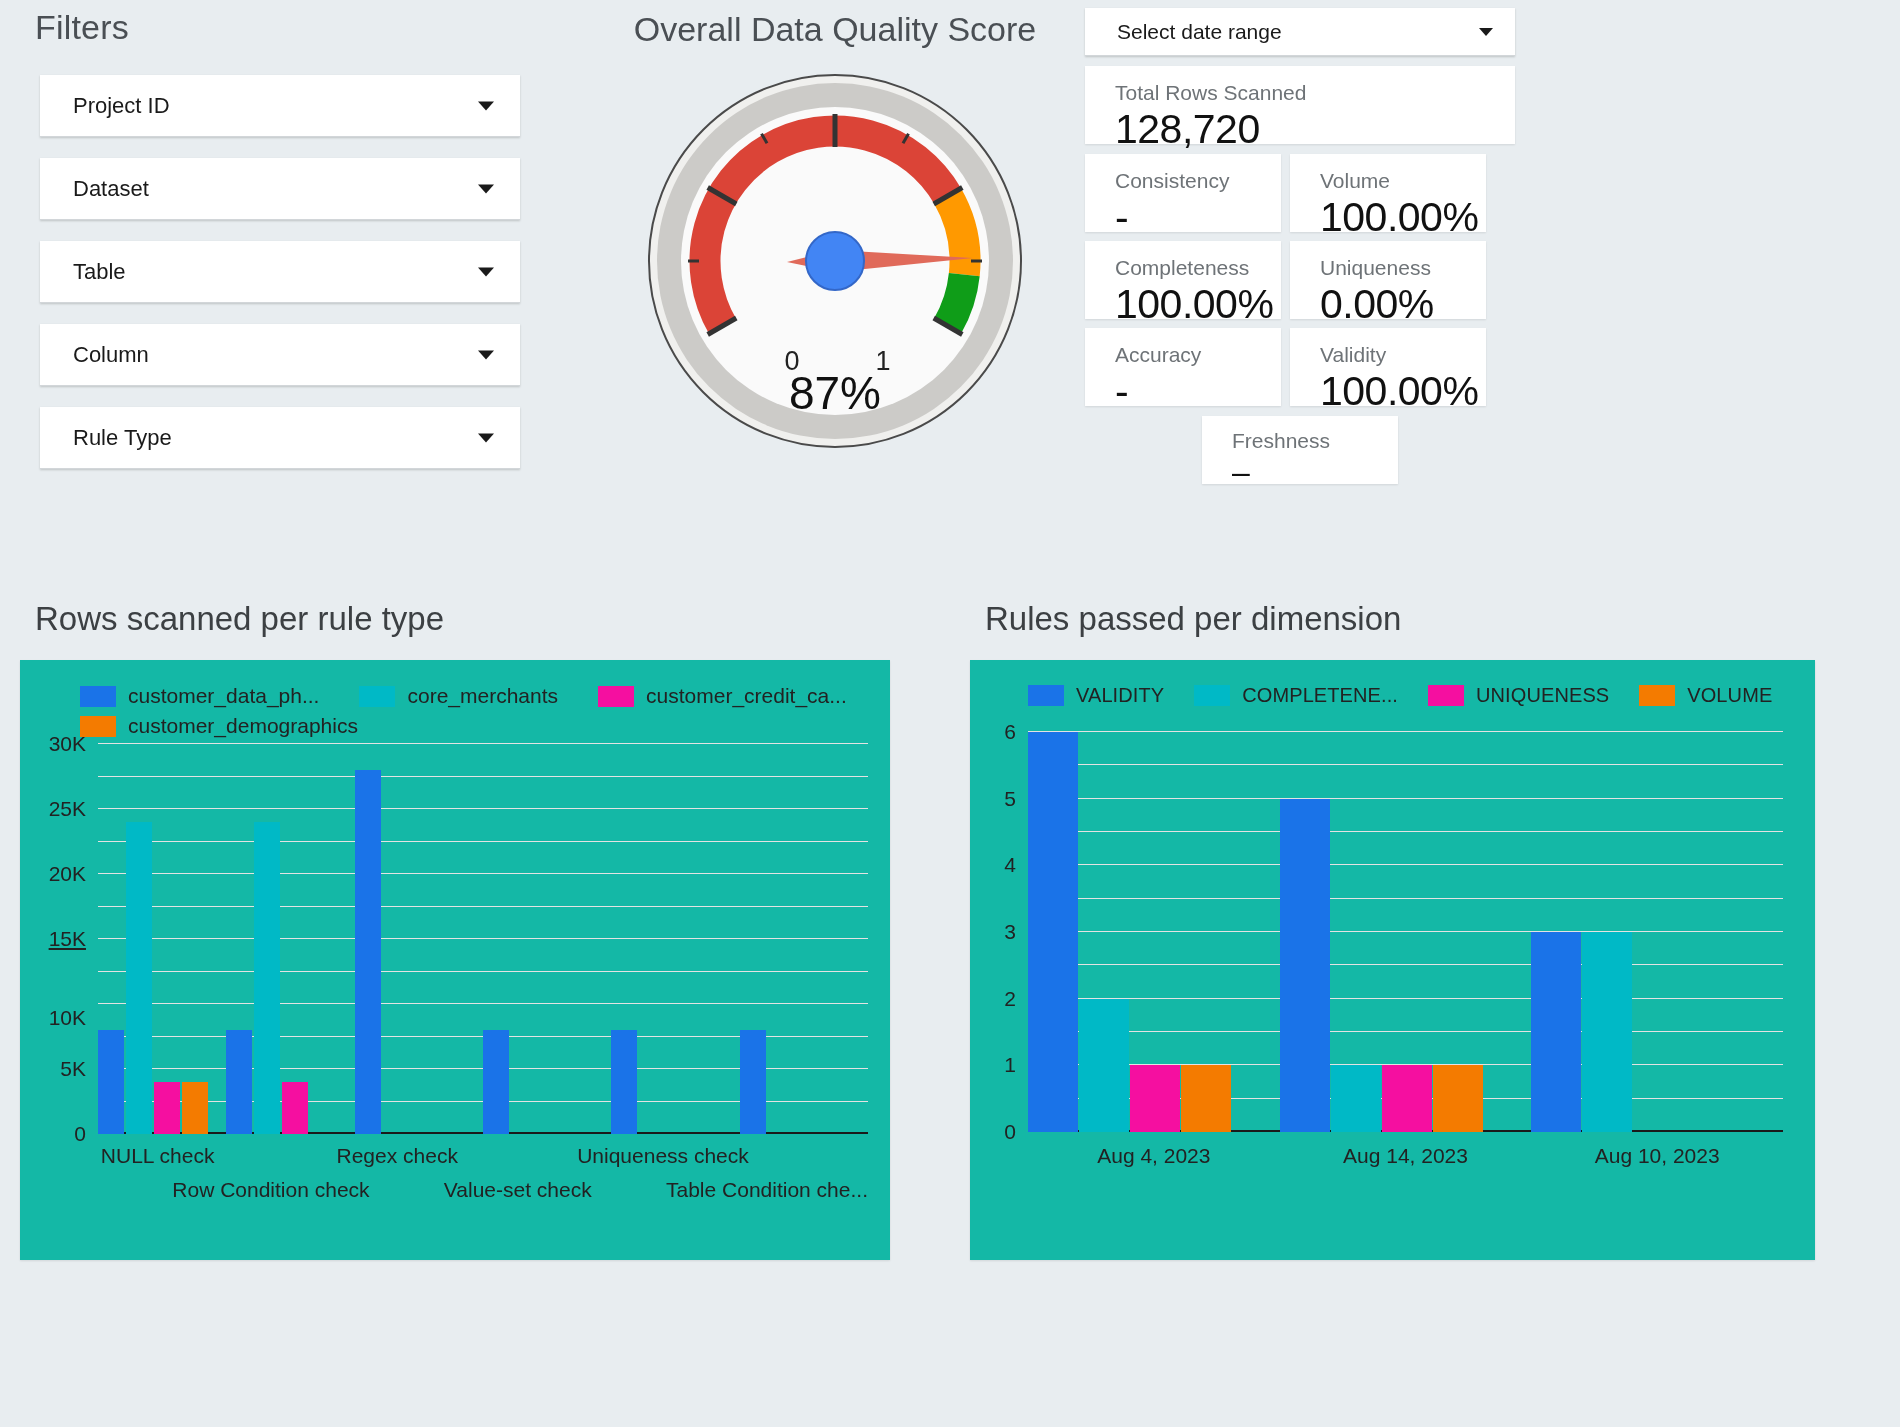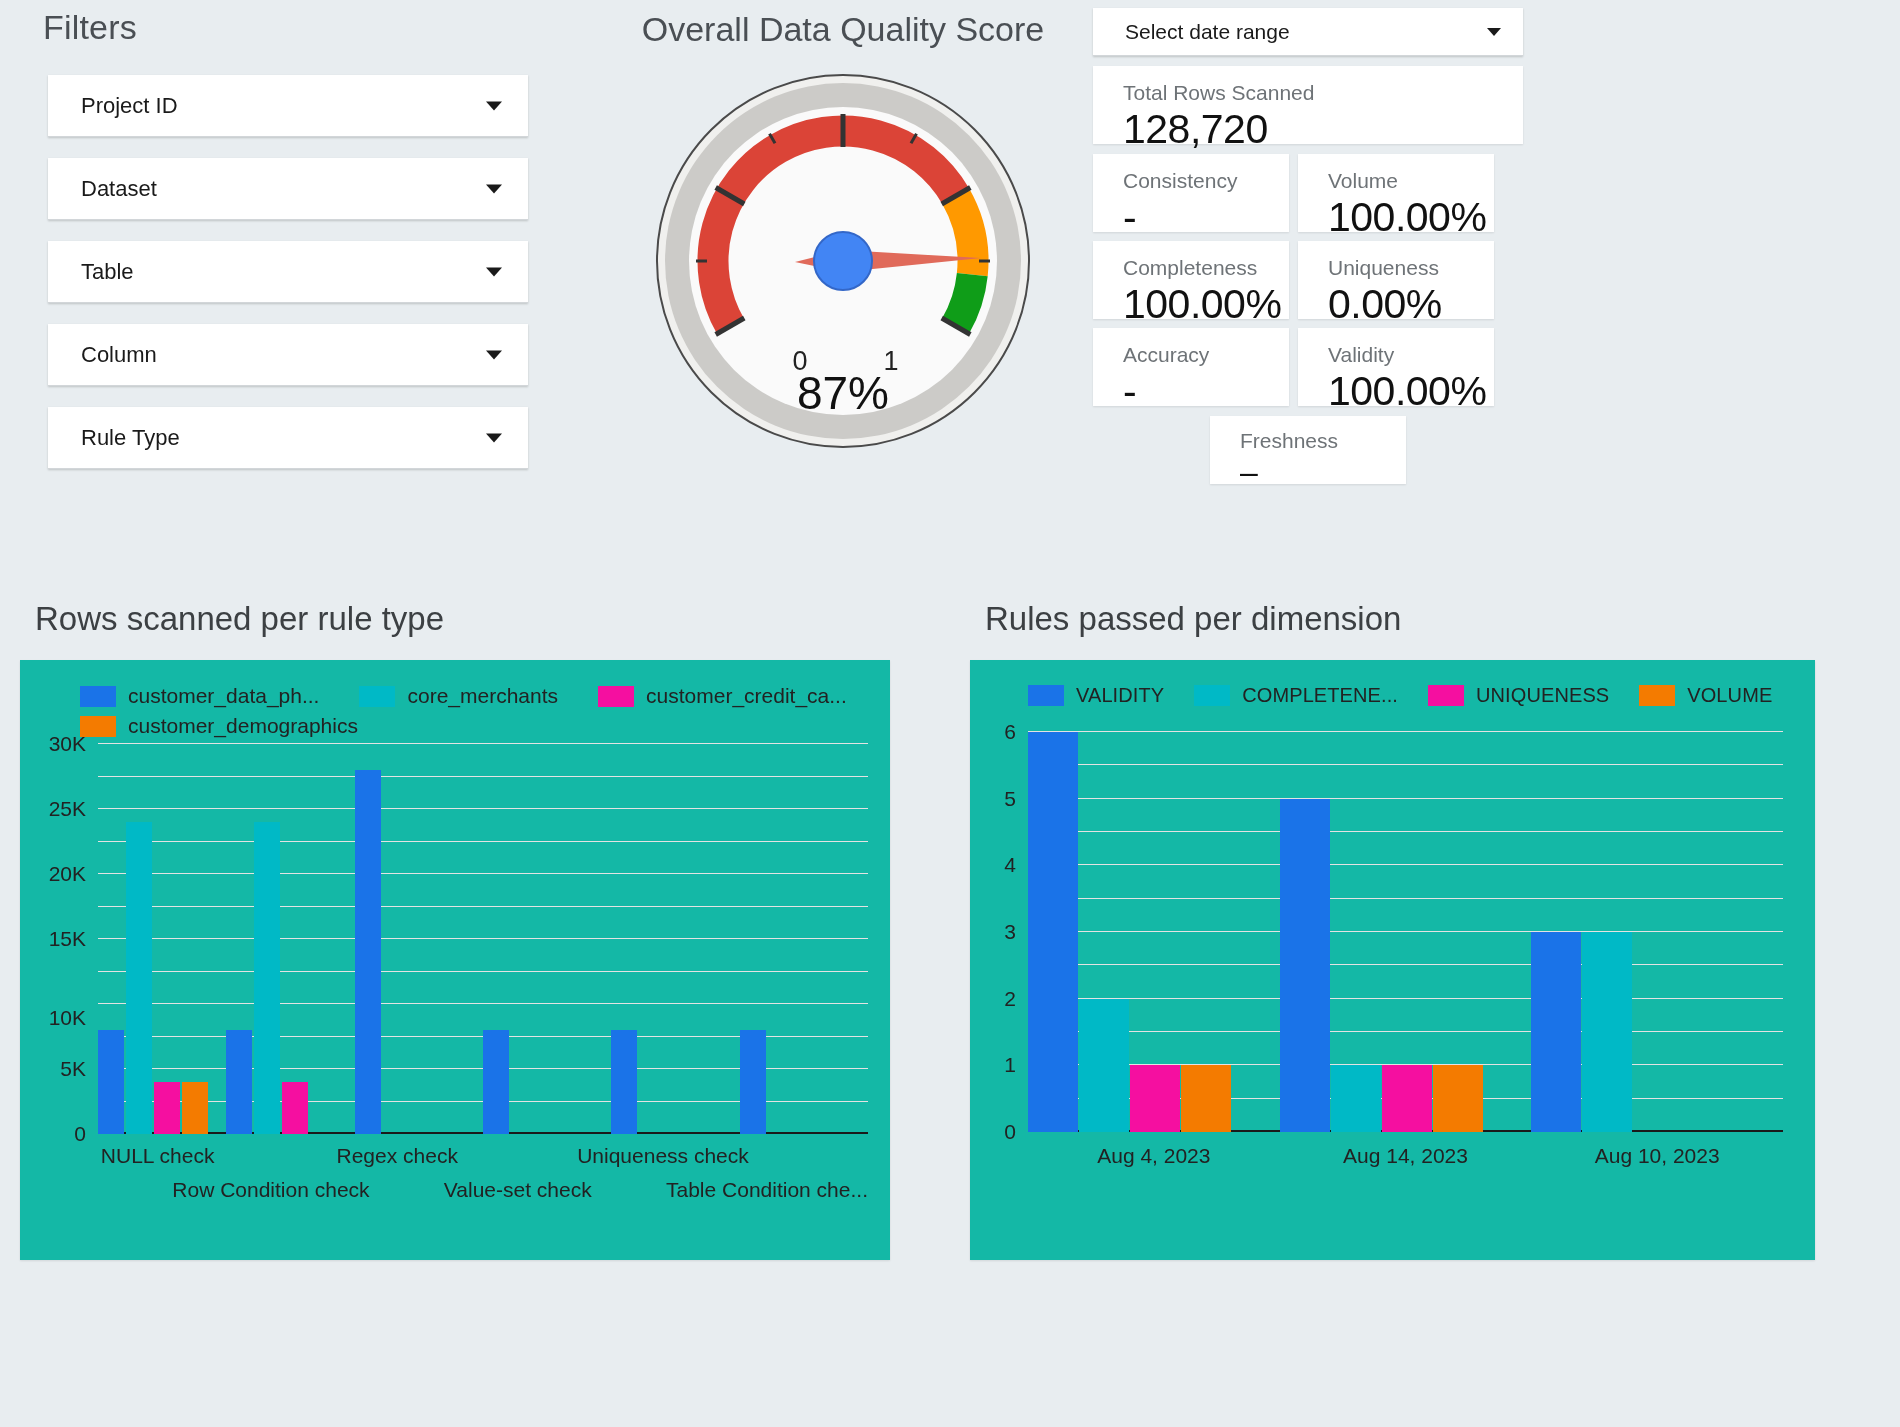--- a/index.html
+++ b/index.html
@@ -5,21 +5,21 @@
   * { box-sizing: border-box; margin: 0; padding: 0; }
   html, body {
     width: 1900px; height: 1427px;
     background: #e8edf0;
     font-family: "Liberation Sans", sans-serif;
     overflow: hidden;
   }
   .page { position: relative; width: 1900px; height: 1427px; background: #e8edf0; }
 
   
-  .top-row { position: absolute; left: 8px; top: 0; width: 1740px; height: 590px; }
+  .top-row { position: absolute; left: 0; top: 0; width: 1740px; height: 590px; }
 
   
   .filters { position: absolute; left: 20px; top: 0; width: 600px; }
   .filters-title {
     font-size: 34px; color: #4a4f54; font-weight: 400;
     padding: 8px 0 0 15px; letter-spacing: .2px;
   }
   .filter-list { margin-top: 28px; }
   .select-box {
     position: relative; height: 62px; background: #fff;
@@ -263,21 +263,21 @@
             <div class="gridline" style="bottom: 195px;"></div>
             <div class="gridline" style="bottom: 227.5px;"></div>
             <div class="gridline" style="bottom: 260px;"></div>
             <div class="gridline" style="bottom: 292.5px;"></div>
             <div class="gridline" style="bottom: 325px;"></div>
             <div class="gridline" style="bottom: 357.5px;"></div>
             <div class="gridline" style="bottom: 390px;"></div>
             <div class="ytick" style="bottom: 0px; transform: translateY(50%);">0</div>
             <div class="ytick" style="bottom: 65px; transform: translateY(50%);">5K</div>
             <div class="ytick" style="bottom: 116px; transform: translateY(50%);">10K</div>
-            <div class="ytick" style="bottom: 195px; transform: translateY(50%);">15K</div>
+            <div class="ytick" style="bottom: 195px; transform: translateY(50%); text-decoration: underline;">15K</div>
             <div class="ytick" style="bottom: 260px; transform: translateY(50%);">20K</div>
             <div class="ytick" style="bottom: 325px; transform: translateY(50%);">25K</div>
             <div class="ytick" style="bottom: 390px; transform: translateY(50%);">30K</div>
             <div class="axisline"></div>
             <div class="bars">
               <div class="group">
                 <div class="group-inner">
                   <div class="bar" title="customer_data_ph...: 8000" style="background: rgb(26, 115, 232); height: 104px;"></div>
                   <div class="bar" title="core_merchants: 24000" style="background: rgb(0, 185, 198); height: 312px;"></div>
                   <div class="bar" title="customer_credit_ca...: 4000" style="background: rgb(245, 15, 160); height: 52px;"></div>

